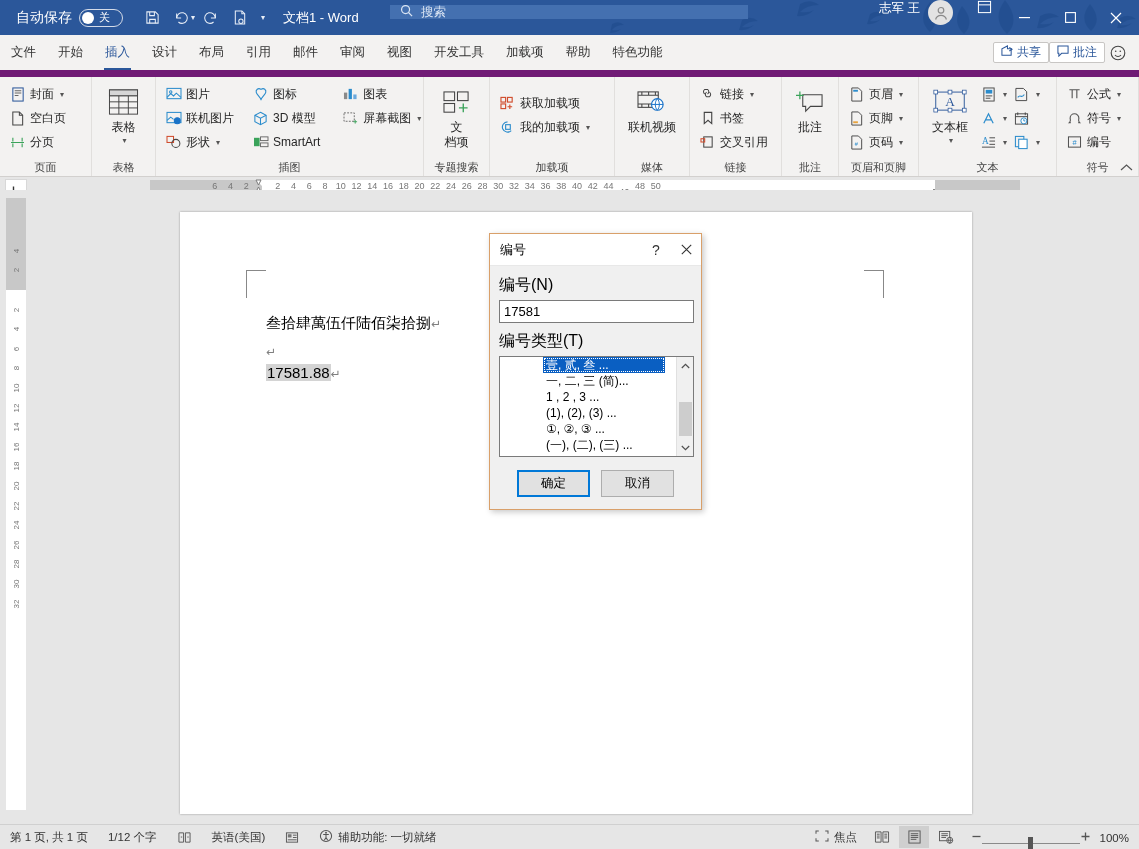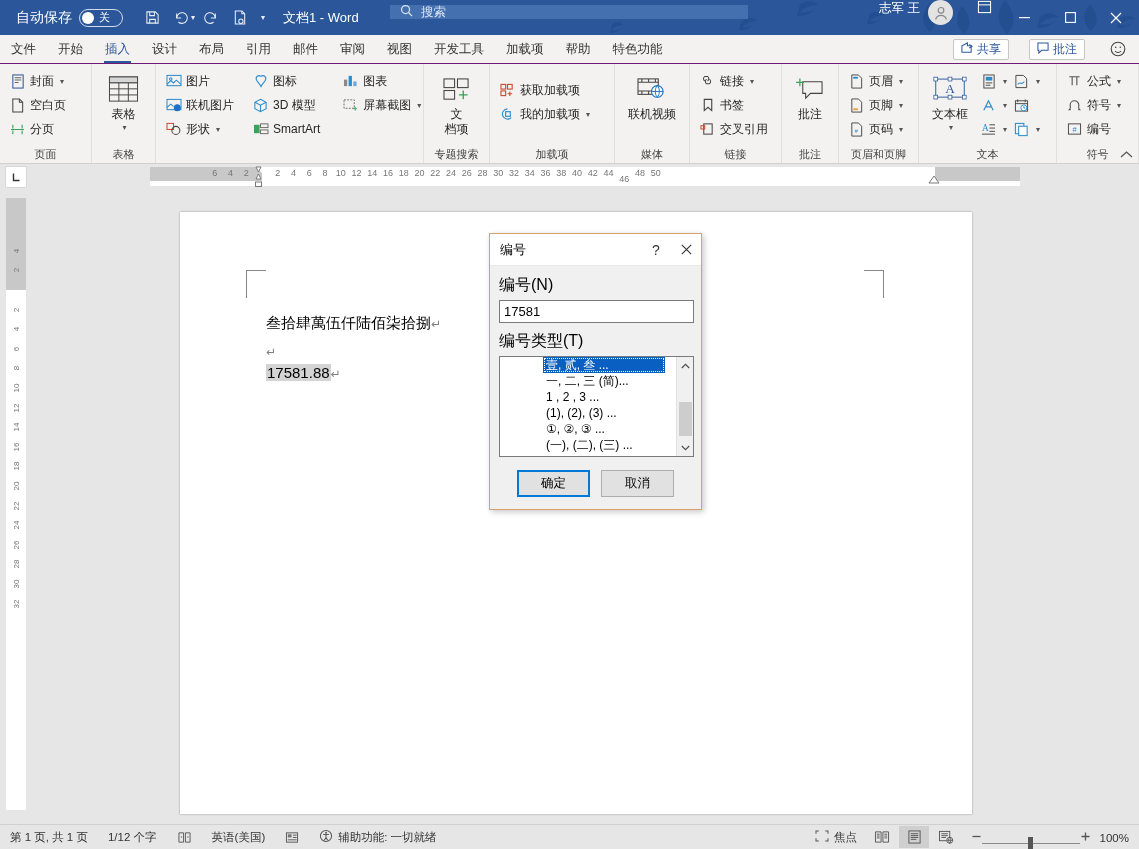--- a/index.html
+++ b/index.html
@@ -50,33 +50,33 @@
   .username { color: #fff; font-size: 12.5px; margin-right: 8px; white-space: nowrap; }
   .avatar {
     width: 25px; height: 25px; border-radius: 50%; background: #e3e3e3;
     display: flex; align-items: center; justify-content: center; margin-right: 14px;
   }
   .ribbon-display { width: 34px; display:flex; align-items:center; justify-content:center; color:#fff; }
   .wbtn { width: 46px; height: 35px; display: flex; align-items: center; justify-content: center; color: #fff; }
 
   
   .tabstrip {
-    height: 29px; background: #f3f2f1; display: flex; align-items: stretch;
-    position: relative; border-bottom: 1px solid #701a75;
+    height: 42px; background: #f3f2f1; display: flex; align-items: stretch;
+    position: relative; border-bottom: 7px solid #701a75;
   }
   .tab {
     padding: 0 11px; display: flex; align-items: center; font-size: 12.5px;
     color: #333; position: relative; white-space: nowrap;
   }
   .tab.active { color: #2b579a; font-weight: normal; }
   .tab.active::after {
     content: ""; position: absolute; bottom: 0; left: 10px; right: 10px;
     height: 2.5px; background: #2b579a;
   }
-  .tabstrip-right { margin-left: auto; display: flex; align-items: center; padding-right: 8px; gap: 20px; }
+  .tabstrip-right { margin-left: auto; display: flex; align-items: center; padding-right: 8px; gap: 0; }
   .pillbtn {
     display: flex; align-items: center; gap: 4px; height: 21px; padding: 0 7px;
     border: 1px solid #c8c6c4; background: #fff; color: #2b579a; font-size: 12px; border-radius: 2px;
   }
   .smiley { width: 26px; display: flex; align-items: center; justify-content: center; color: #444; }
 
   
   .ribbon {
     height: 100px; background: #f3f2f1; display: flex; align-items: stretch;
     border-bottom: 1px solid #d2d0ce; position: relative;
@@ -499,20 +499,21 @@
             <svg width="16" height="14" viewBox="0 0 17 15" fill="none" stroke="#666" stroke-width="1" stroke-dasharray="2 1.4">
                 <rect x="1" y="2" width="11" height="9"></rect>
                 <path d="M13 9.5v4M11 11.5h4" stroke="#3aa35a" stroke-dasharray="0"></path>
               </svg>
           </span>
           <span>屏幕截图</span>
           <span class="caret">▾</span>
         </div>
       </div>
     </div>
+    <div class="rgroup-label">插图</div>
   </div>
 
   <div class="rgroup" style="width:66px">
     <div class="rgroup-body" style="justify-content:center">
       <div class="bigbtn" style="line-height:15px">
         <span class="bico">
           <svg width="30" height="27" viewBox="0 0 31 28" fill="none" stroke="#444" stroke-width="1.1">
               <rect x="2" y="2" width="11" height="9"></rect>
               <rect x="16" y="2" width="11" height="9"></rect>
               <rect x="2" y="14" width="11" height="9"></rect>

